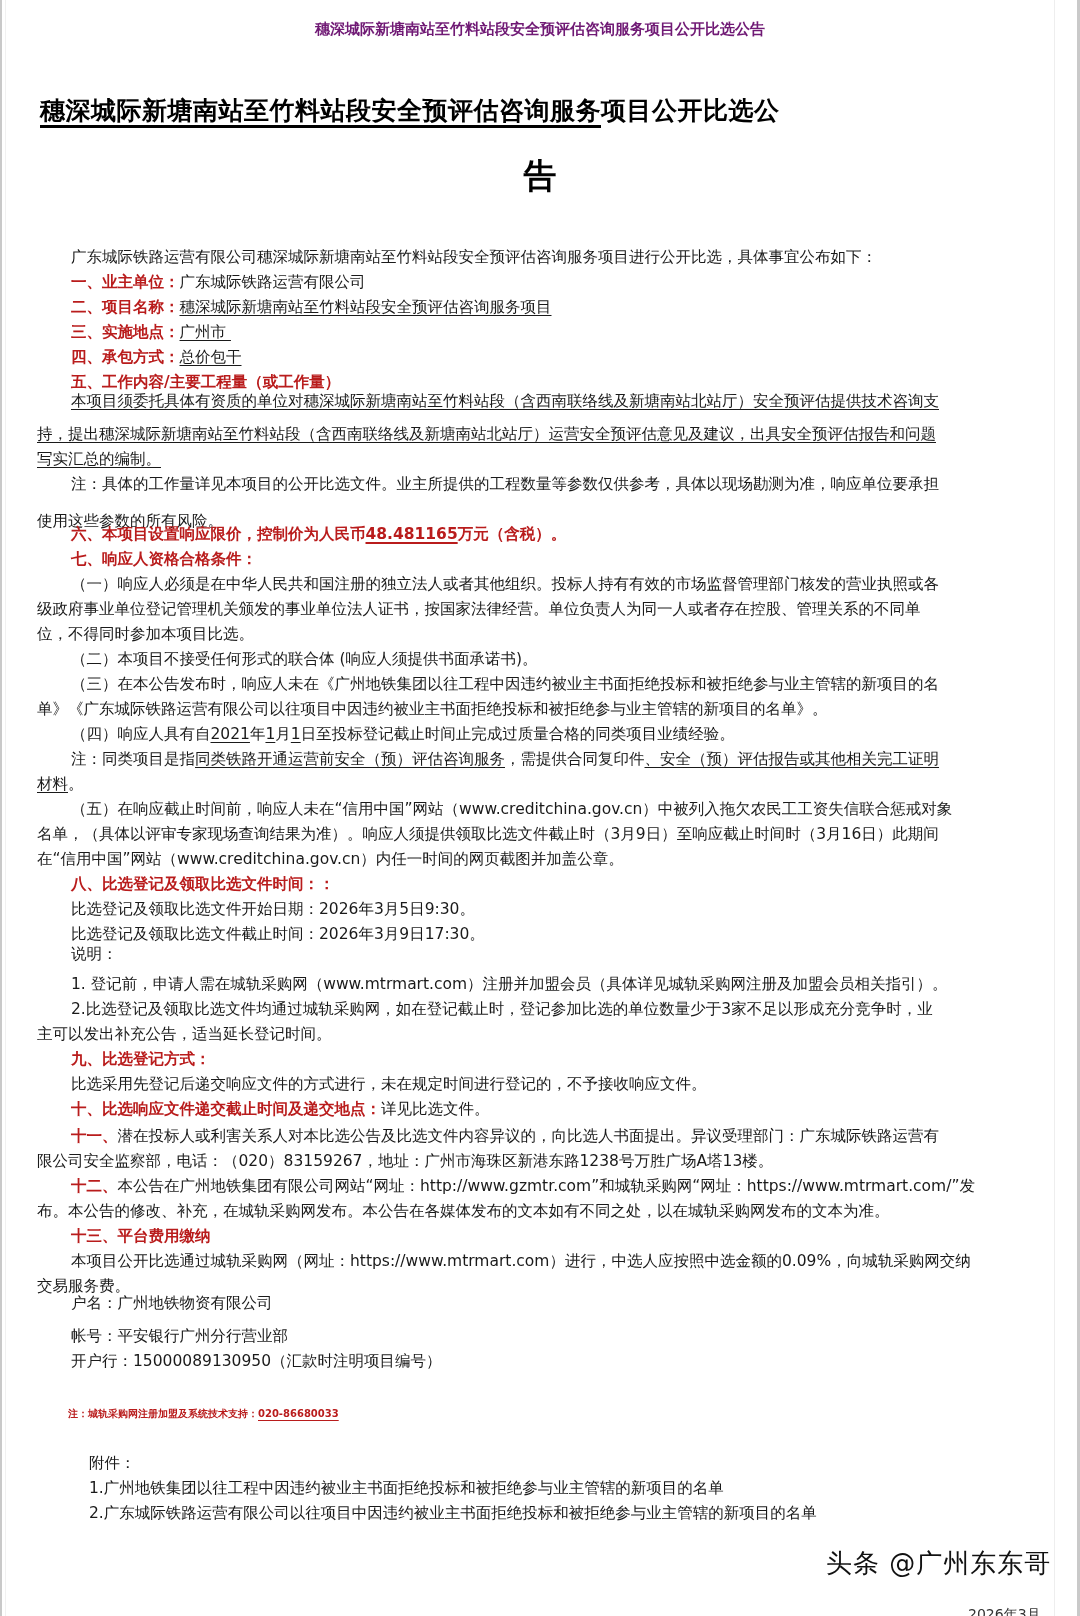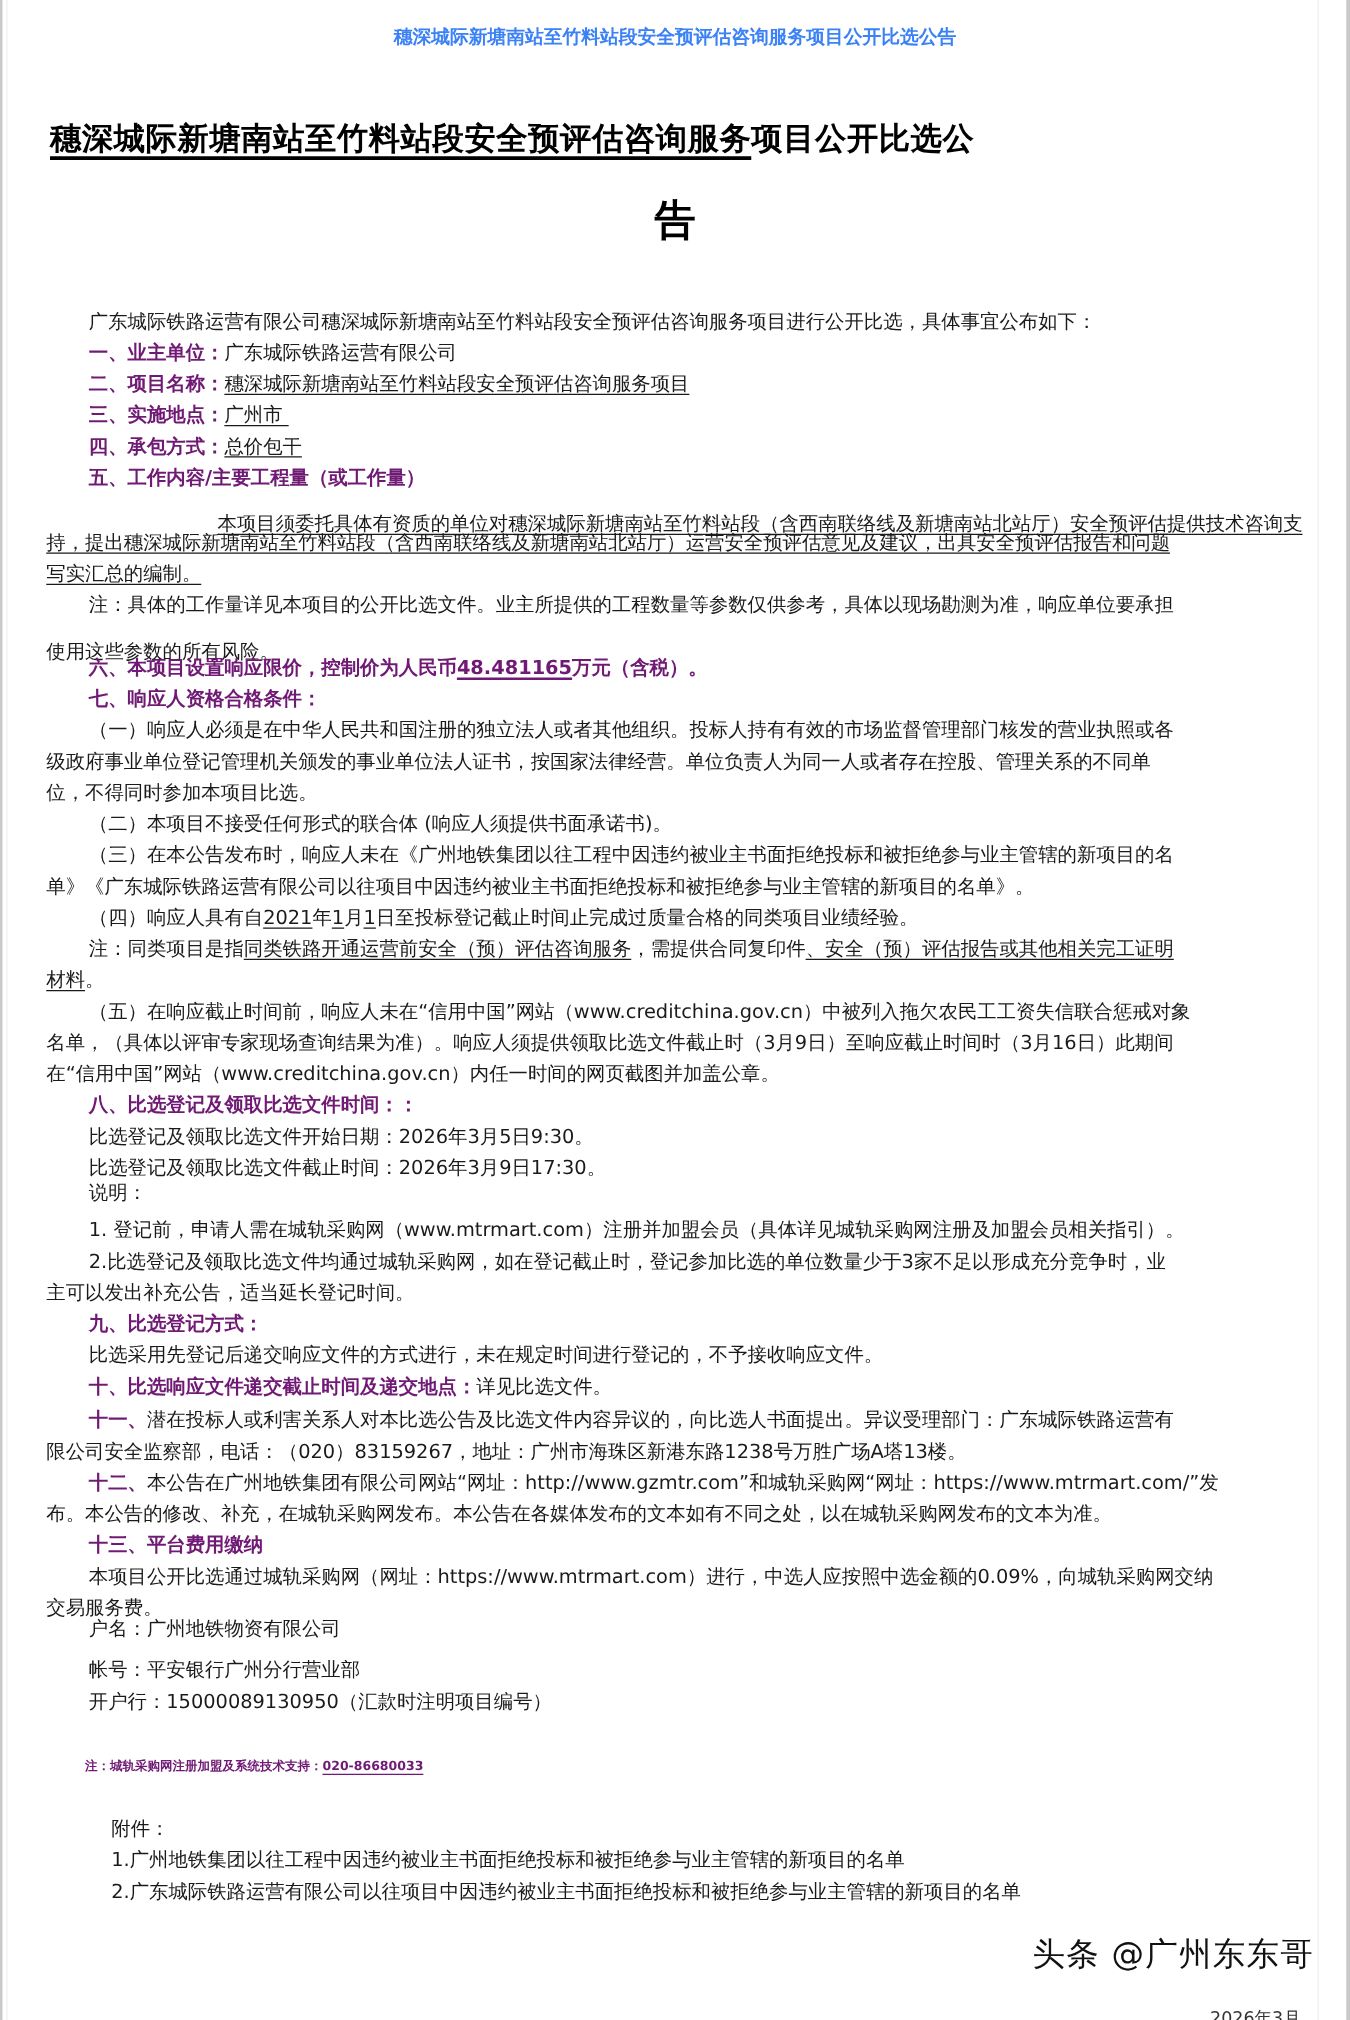--- a/index.html
+++ b/index.html
@@ -8,35 +8,35 @@
     font-family: "DejaVu Sans", "Liberation Sans", sans-serif;
     color: #1a1a1a;
   }
   .frame-left { position: absolute; left: 0; top: 0; width: 2px; height: 1616px; background: #c9c9c9; }
   .frame-right { position: absolute; right: 0; top: 0; width: 3px; height: 1616px; background: #c9c9c9; }
   .frame-right-inner { position: absolute; right: 25px; top: 0; width: 1px; height: 1616px; background: #eeeeee; }
   .frame-left-inner { position: absolute; left: 5px; top: 0; width: 1px; height: 1616px; background: #f1f1f1; }
 
   .page-header {
     position: absolute; top: 20px; left: 0; width: 1080px; text-align: center;
-    font-size: 15px; font-weight: bold; color: #3b82f6; letter-spacing: 0px;
+    font-size: 15px; font-weight: bold; color: #701a75; letter-spacing: 0px;
   }
   .doc-title {
     position: absolute; top: 76px; left: 40px; width: 1010px;
     font-size: 25px; font-weight: bold; color: #000; line-height: 70px; text-align: left;
     letter-spacing: 0.5px;
   }
   .doc-title .u { text-decoration: underline; text-decoration-thickness: 3px; text-underline-offset: 6px; }
   .doc-title-2 {
     position: absolute; top: 146px; left: 0; width: 1080px; text-align: center;
     font-size: 33px; font-weight: bold; color: #000; line-height: 60px;
   }
   .line { position: absolute; left: 37px; width: 1005px; font-size: 15.5px; line-height: 25px; white-space: nowrap; }
   .ind { padding-left: 34px; box-sizing: border-box; }
-  .b { font-weight: bold; color: #701a75; }
+  .b { font-weight: bold; color: #b91c1c; }
   .u { text-decoration: underline; text-underline-offset: 3px; }
   .ub { text-decoration: underline; text-decoration-thickness: 2px; text-underline-offset: 3px; }
 
   .watermark {
     position: absolute; left: 826px; top: 1546px; font-size: 26px; color: #111;
     text-shadow: 0 0 2px #fff, 0 0 3px #fff;
     letter-spacing: 1px;
   }
   .date-partial {
     position: absolute; left: 968px; top: 1606px; font-size: 14px; color: #333;
@@ -66,21 +66,21 @@
   <span class="b">二、项目名称：</span><span class="u">穗深城际新塘南站至竹料站段安全预评估咨询服务项目</span>
 </div>
 <div class="line ind" style="top:320px;">
   <span class="b">三、实施地点：</span><span class="u" style="white-space:pre;">广州市 </span>
 </div>
 <div class="line ind" style="top:345px;">
   <span class="b">四、承包方式：</span><span class="u">总价包干</span>
 </div>
 
 <div class="line ind b" style="top:370px;">五、工作内容/主要工程量（或工作量）</div>
-<div class="line ind" style="top:407px;text-align:right;"><span class="u">本项目须委托具体有资质的单位对穗深城际新塘南站至竹料站段（含西南联络线及新塘南站北站厅）安全预评估提供技术咨询支</span></div>
+<div class="line ind" style="top:389px;"><span class="u">本项目须委托具体有资质的单位对穗深城际新塘南站至竹料站段（含西南联络线及新塘南站北站厅）安全预评估提供技术咨询支</span></div>
 <div class="line" style="top:422px;"><span class="u">持，提出穗深城际新塘南站至竹料站段（含西南联络线及新塘南站北站厅）运营安全预评估意见及建议，出具安全预评估报告和问题</span></div>
 <div class="line" style="top:447px;"><span class="u">写实汇总的编制。</span></div>
 <div class="line ind" style="top:472px;">注：具体的工作量详见本项目的公开比选文件。业主所提供的工程数量等参数仅供参考，具体以现场勘测为准，响应单位要承担</div>
 <div class="line" style="top:509px;">使用这些参数的所有风险。</div>
 
 <div class="line ind b" style="top:522px;">
   <span>六、本项目设置响应限价，控制价为人民币</span><span class="ub">48.481165</span><span>万元（含税）。</span>
 </div>
 
 <div class="line ind b" style="top:547px;">七、响应人资格合格条件：</div>

